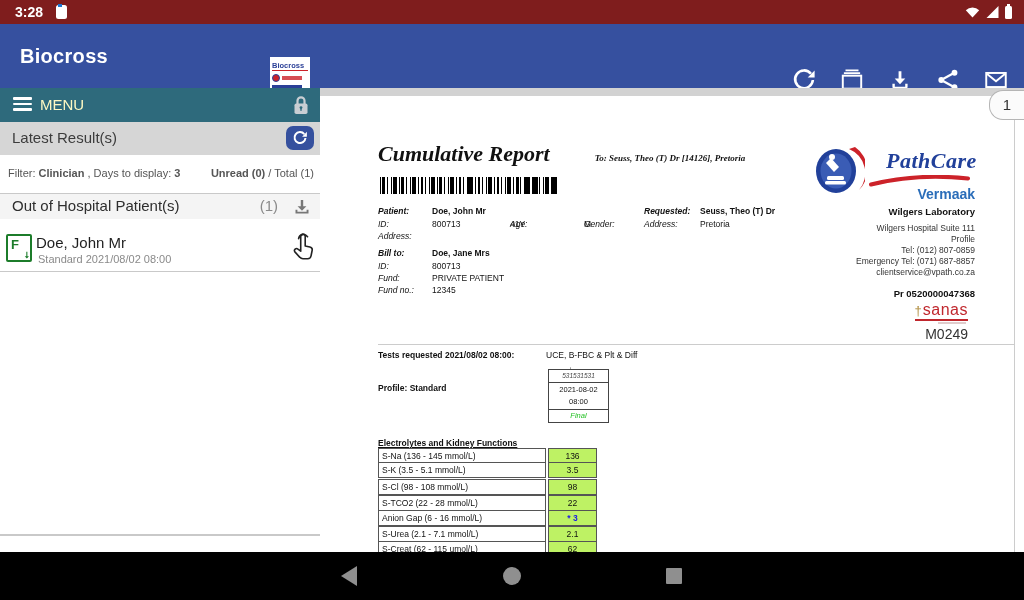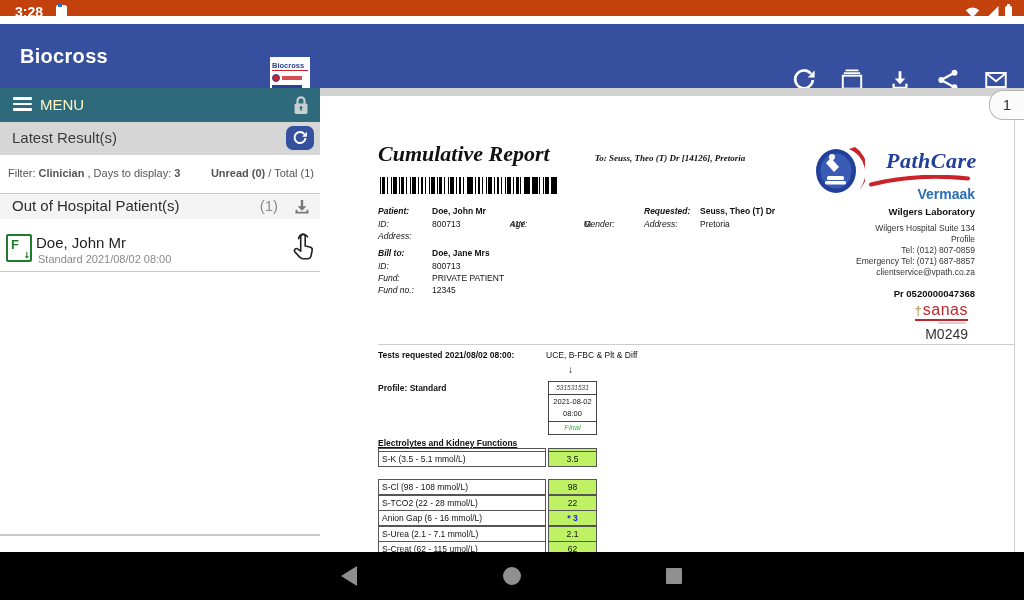--- a/index.html
+++ b/index.html
@@ -1,21 +1,21 @@
 <!DOCTYPE html>
 <html><head>
 <meta charset="utf-8">
 <style>
   html,body{margin:0;padding:0;background:#000;}
   body{width:1024px;height:600px;position:relative;overflow:hidden;
        font-family:"Liberation Sans",sans-serif;}
   .screen{position:absolute;top:0;left:0;width:1024px;height:600px;background:#fff;}
 
   
-  .status-bar{position:absolute;top:0;left:0;width:1024px;height:16px;background:#c2410c;}
+  .status-bar{position:absolute;top:0;left:0;width:1024px;height:24px;background:#7f1d1d;}
   .sb-time{position:absolute;left:15px;top:4px;color:#fff;font-size:14px;font-weight:bold;}
   .sb-notif{position:absolute;left:56px;top:5px;width:11px;height:14px;background:#fff;border-radius:2.5px;}
   .sb-notif:before{content:"";position:absolute;left:2px;top:-1px;width:4px;height:3px;background:#1976d2;}
   .sb-right{position:absolute;right:12px;top:0;height:24px;display:flex;align-items:center;gap:6px;}
   .sb-batt{display:inline-block;width:7px;height:13px;background:#fff;border-radius:1.5px;position:relative;}
   .sb-batt:before{content:"";position:absolute;top:-2px;left:2px;width:3px;height:2px;background:#fff;}
 
   
   .app-bar{position:absolute;top:24px;left:0;width:1024px;height:64px;background:#36509f;}
   .app-title{position:absolute;left:20px;top:0;line-height:64px;color:#fff;font-size:20px;font-weight:bold;letter-spacing:.3px;}
@@ -96,31 +96,31 @@
   .sanas-bar{margin-left:28px;margin-top:1px;width:28px;height:2px;background:#caa;opacity:.6;}
   .sanas-code{font-size:14px;color:#333;margin-top:2px;}
 
   .doc-hrule{position:absolute;left:58px;top:256px;width:636px;height:1px;background:#ccc;}
 
   .tests-label{position:absolute;left:58px;top:262px;font-weight:bold;}
   .tests-value{position:absolute;left:226px;top:262px;}
   .tests-arrow{position:absolute;left:248px;top:276px;font-size:10px;}
   .profile-line{position:absolute;left:58px;top:295px;font-weight:bold;}
 
-  .result-col{position:absolute;left:228px;top:294px;width:49px;}
+  .result-col{position:absolute;left:228px;top:282px;width:61px;}
   .rc-cell{border:1px solid #444;background:#fff;text-align:center;margin-top:-1px;}
   .rc-episode{height:12px;line-height:12px;font-size:6.5px;font-style:italic;color:#444;}
   .rc-date{height:25px;font-size:7.5px;line-height:12px;padding-top:1px;}
   .rc-final{height:12px;line-height:11px;font-size:7.5px;font-style:italic;color:#1fbf1f;}
 
   .section-title{position:absolute;left:58px;top:350px;font-weight:bold;text-decoration:underline;}
 
   .lab-table{position:absolute;left:58px;top:360px;width:220px;}
   .lab-row{position:absolute;left:0;width:220px;height:16px;}
-  .lab-row:nth-child(1){top:0;} .lab-row:nth-child(2){top:3px;}
+  .lab-row:nth-child(1){top:0;} .lab-row:nth-child(2){top:14px;}
   .lab-row:nth-child(3){top:31px;padding-left:19px;} .lab-row:nth-child(4){top:46.5px;}
   .lab-row:nth-child(5){top:62px;} .lab-row:nth-child(6){top:77.5px;}
   .lab-row:nth-child(7){top:93px;}
   .cell-test{position:absolute;left:0;top:0;width:168px;height:16px;border:1px solid #555;background:#fff;line-height:15px;padding-left:3px;box-sizing:border-box;}
   .cell-value{position:absolute;left:170px;top:0;width:49px;height:16px;border:1px solid #555;background:#bef264;line-height:15px;text-align:center;box-sizing:border-box;}
   .flagged{color:#1a1ae6;font-weight:bold;}
 
   
   .nav-bar{position:absolute;left:0;top:552px;width:1024px;height:48px;background:#000;}
   .nav-btn{position:absolute;top:0;width:48px;height:48px;display:flex;align-items:center;justify-content:center;cursor:pointer;}
@@ -310,21 +310,21 @@
       </svg>
       <span class="pc-word">PathCare</span>
       <svg class="pc-swoosh" width="102" height="12" viewBox="0 0 102 12">
         <path d="M2 9.5 Q 48 -2 99 3.5" fill="none" stroke="#cc2229" stroke-width="4" stroke-linecap="round"></path>
       </svg>
       <span class="pc-region">Vermaak</span>
     </div>
 
     <div class="lab-block">
       <div class="lab-name">Wilgers Laboratory</div>
-      <div class="lab-line">Wilgers Hospital Suite 134</div>
+      <div class="lab-line">Wilgers Hospital Suite 111</div>
       <div class="lab-line">Profile</div>
       <div class="lab-line">Tel: (012) 807-0859</div>
       <div class="lab-line">Emergency Tel: (071) 687-8857</div>
       <div class="lab-line">clientservice@vpath.co.za</div>
       <div class="lab-pr">Pr 0520000047368</div>
     </div>
 
     <div class="sanas">
       <div class="sanas-word"><span class="sanas-dagger">†</span><span class="sanas-text">sanas</span></div>
       <div class="sanas-bar"></div>

